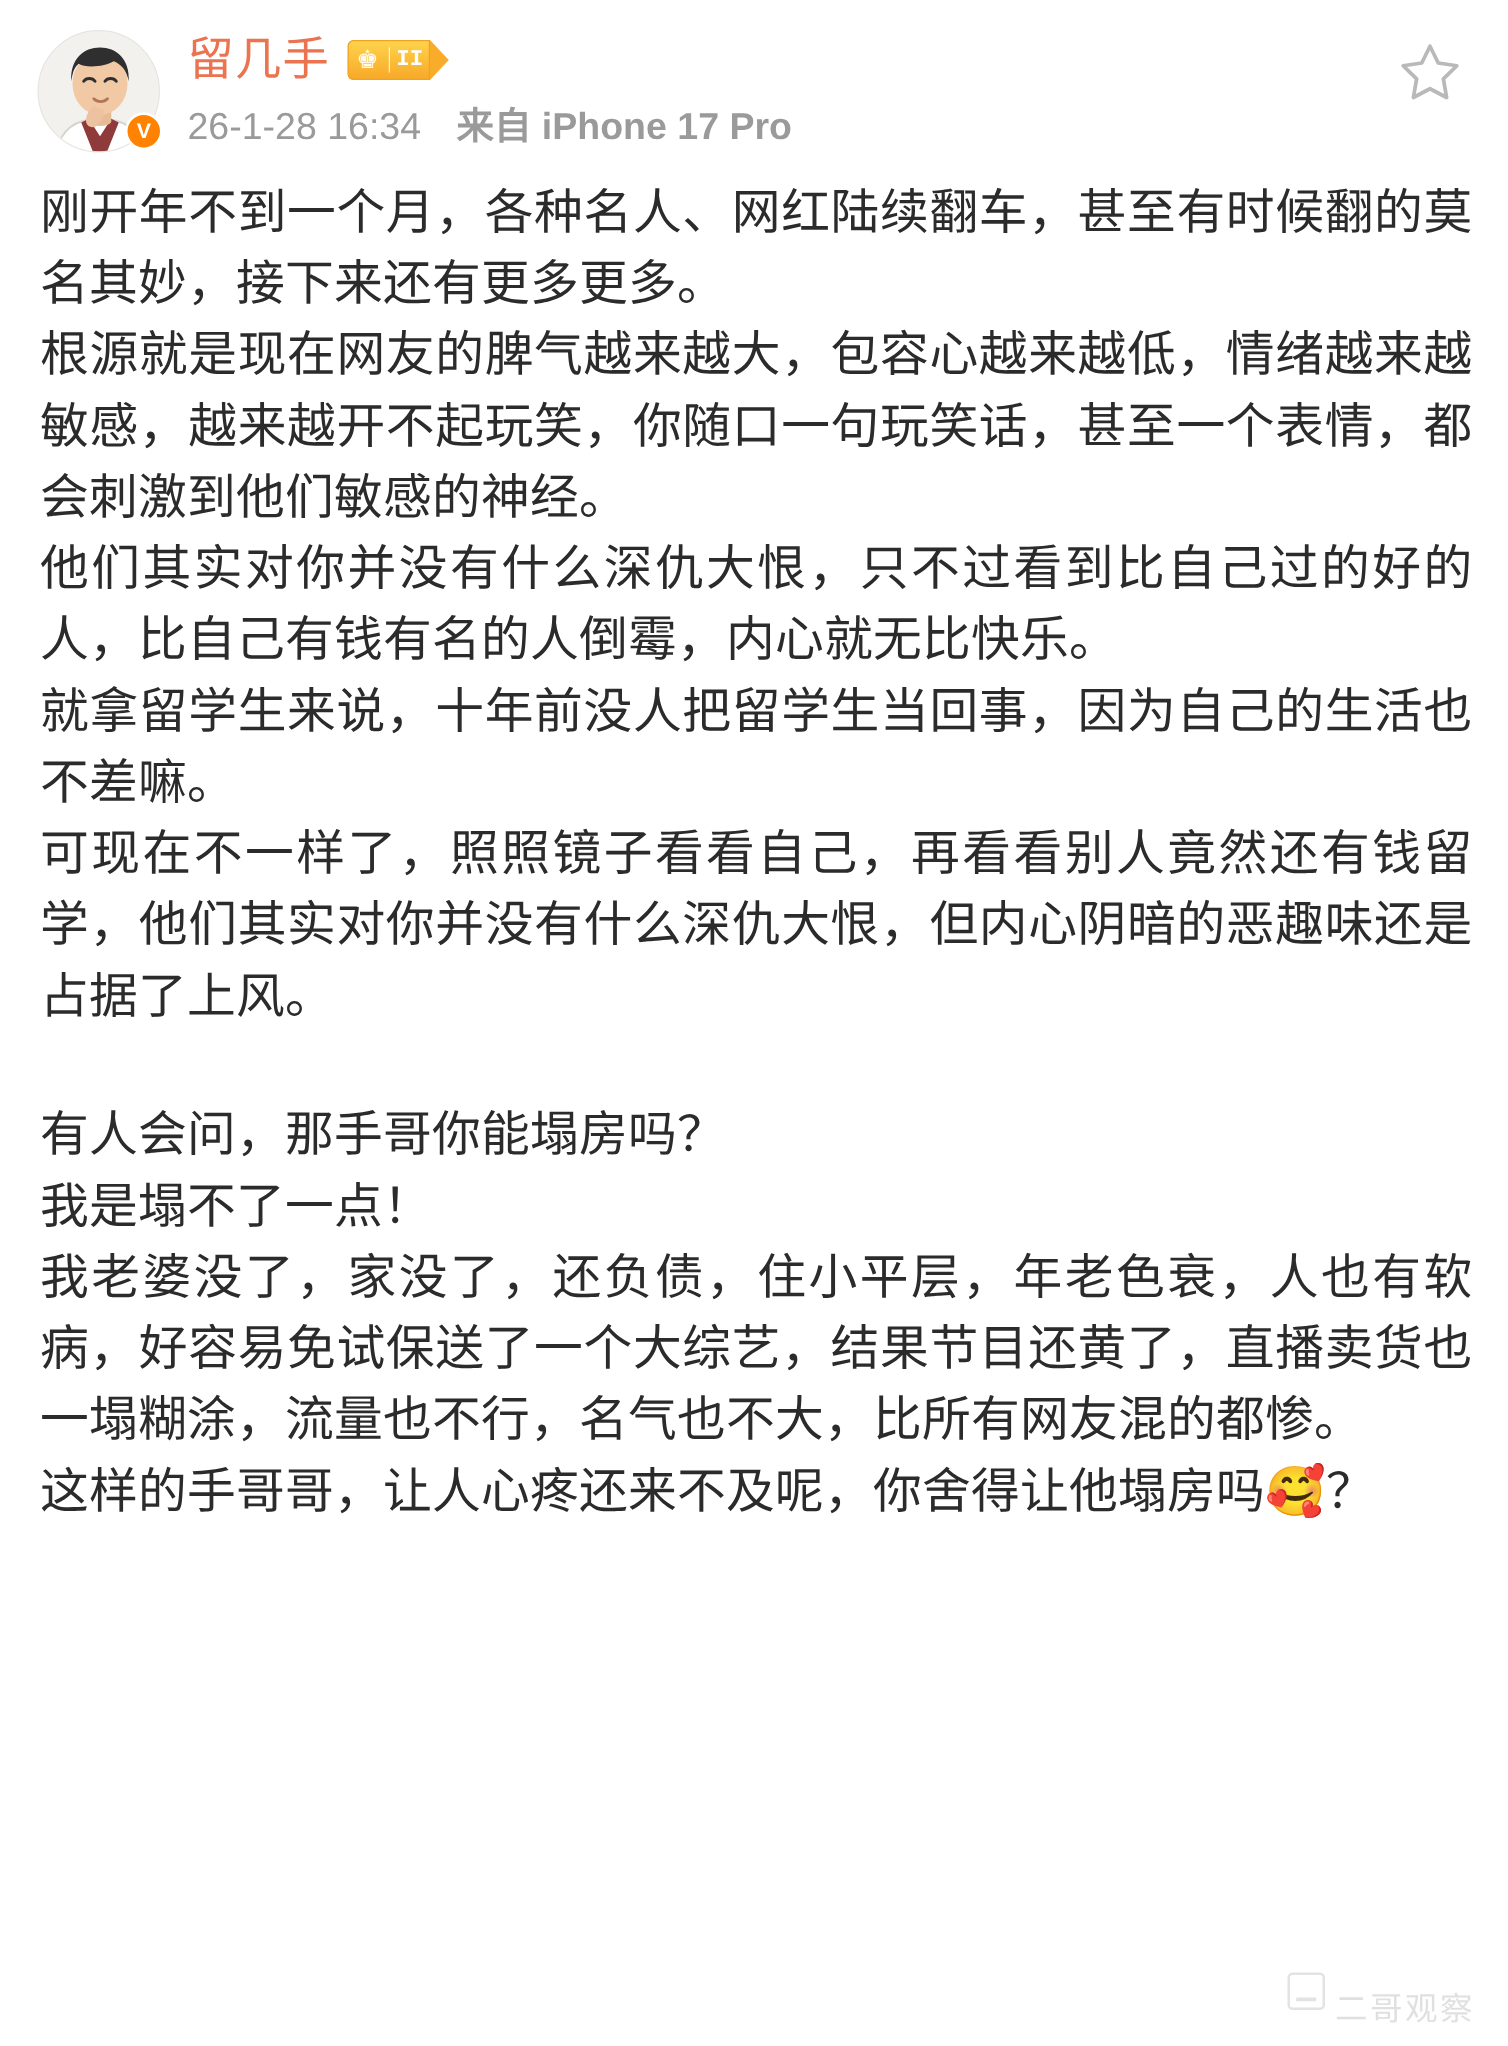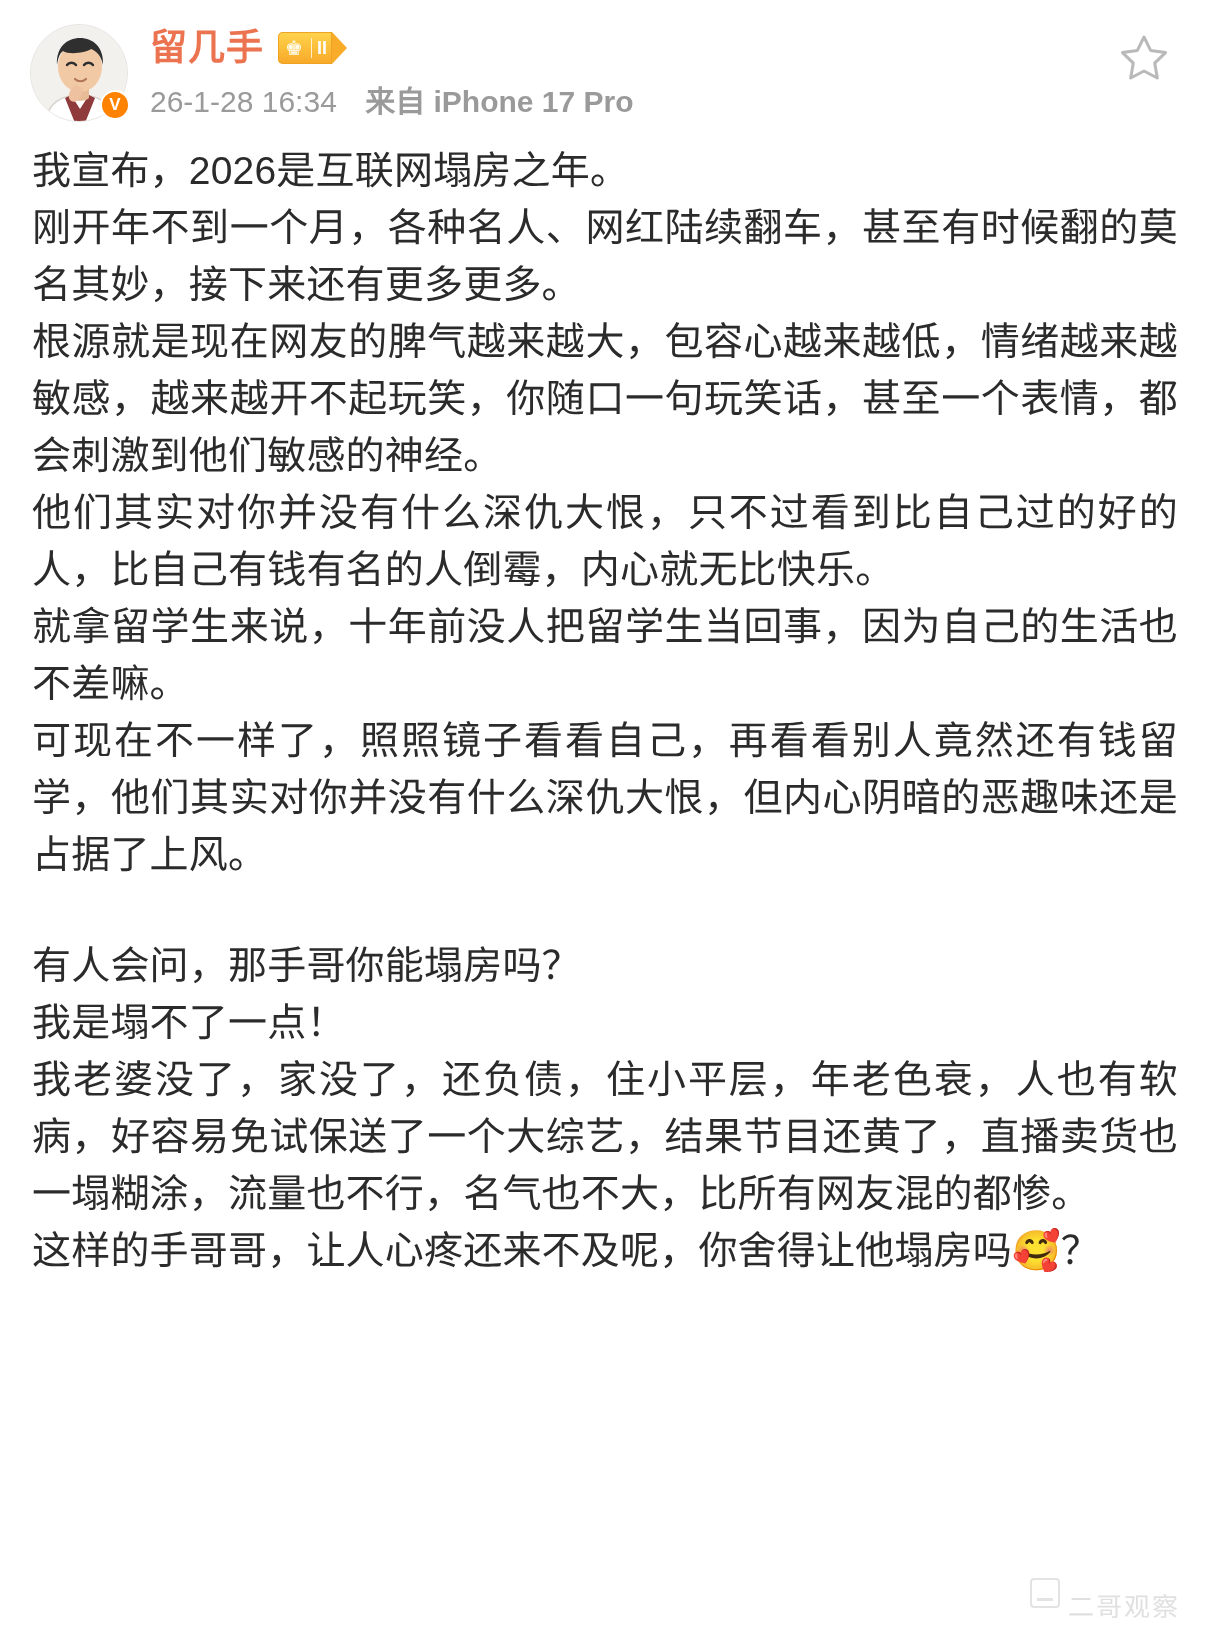--- a/index.html
+++ b/index.html
@@ -66,21 +66,21 @@
   }
 
   .name-row {
     display: flex;
     align-items: center;
     height: 52px;
   }
   .username {
     font-size: 37px;
     color: #eb7350;
-    font-weight: 700;
+    font-weight: 400;
     letter-spacing: 1px;
     line-height: 44px;
   }
   .vip-badge {
     margin-left: 14px;
     height: 32px;
     display: flex;
     align-items: center;
     background: linear-gradient(180deg,#ffd44d 0%,#f7a827 100%);
     border-radius: 5px 0 0 5px;
@@ -98,21 +98,21 @@
     border-top: 16px solid transparent;
     border-bottom: 16px solid transparent;
     border-left: 15px solid #f8ac2a;
   }
   .vip-crown { font-size: 20px; line-height: 1; color: #fffbe8; margin-right: 3px; }
   .vip-sep { width: 1px; height: 20px; background: rgba(255,255,255,.75); margin: 0 5px; }
   .vip-level {
     font-size: 18px;
     color: #ffffff;
     font-weight: bold;
-    font-family: Liberation Sans, sans-serif;
+    font-family: Liberation Mono, monospace;
     letter-spacing: 0;
   }
 
   .meta-line {
     margin-top: 6px;
     font-size: 30px;
     line-height: 44px;
     color: #9a9a9a;
   }
   .meta-line .device { color: #9a9a9a; }
@@ -232,21 +232,20 @@
   </div>
 
   <div class="star-button">
     <svg width="50" height="48" viewBox="0 0 50 48" aria-hidden="true">
       <path d="M25 3l6.6 13.4L46.5 18.6 35.7 29.1l2.6 14.9L25 37 11.7 44l2.6-14.9L3.5 18.6l14.9-2.2z" fill="none" stroke="#b9b9b9" stroke-width="3" stroke-linejoin="round"></path>
     </svg>
   </div>
 </div>
 
 <div class="post-body">
-  <p>我宣布，2026是互联网塌房之年。</p>
   <p>刚开年不到一个月，各种名人、网红陆续翻车，甚至有时候翻的莫名其妙，接下来还有更多更多。</p>
   <p>根源就是现在网友的脾气越来越大，包容心越来越低，情绪越来越敏感，越来越开不起玩笑，你随口一句玩笑话，甚至一个表情，都会刺激到他们敏感的神经。</p>
   <p>他们其实对你并没有什么深仇大恨，只不过看到比自己过的好的人，比自己有钱有名的人倒霉，内心就无比快乐。</p>
   <p>就拿留学生来说，十年前没人把留学生当回事，因为自己的生活也不差嘛。</p>
   <p>可现在不一样了，照照镜子看看自己，再看看别人竟然还有钱留学，他们其实对你并没有什么深仇大恨，但内心阴暗的恶趣味还是占据了上风。</p>
   <p class="blank"></p>
   <p>有人会问，那手哥你能塌房吗？</p>
   <p>我是塌不了一点！</p>
   <p>我老婆没了，家没了，还负债，住小平层，年老色衰，人也有软病，好容易免试保送了一个大综艺，结果节目还黄了，直播卖货也一塌糊涂，流量也不行，名气也不大，比所有网友混的都惨。</p>
   <p>这样的手哥哥，让人心疼还来不及呢，你舍得让他塌房吗🥰？</p>

